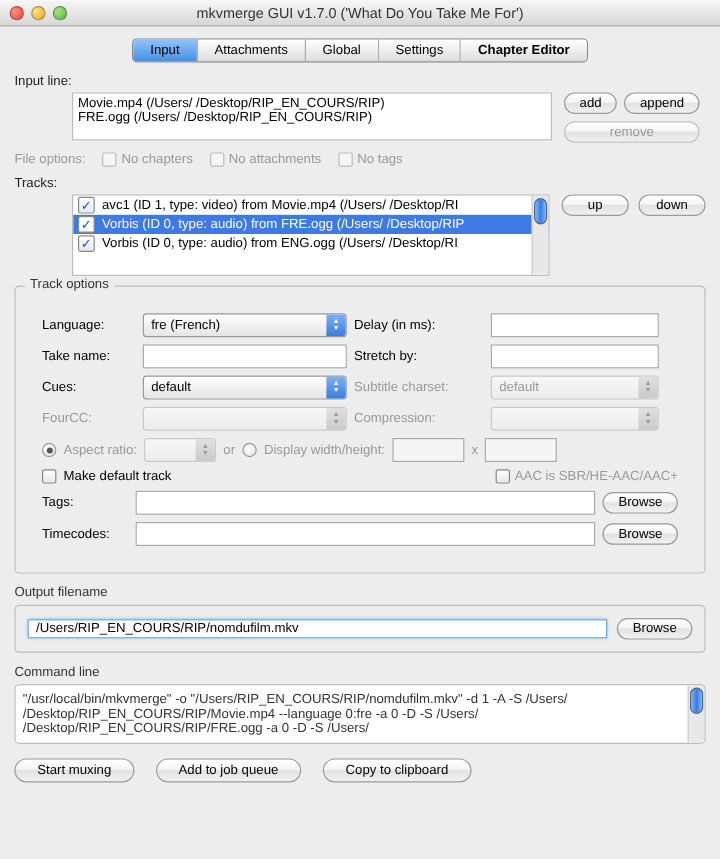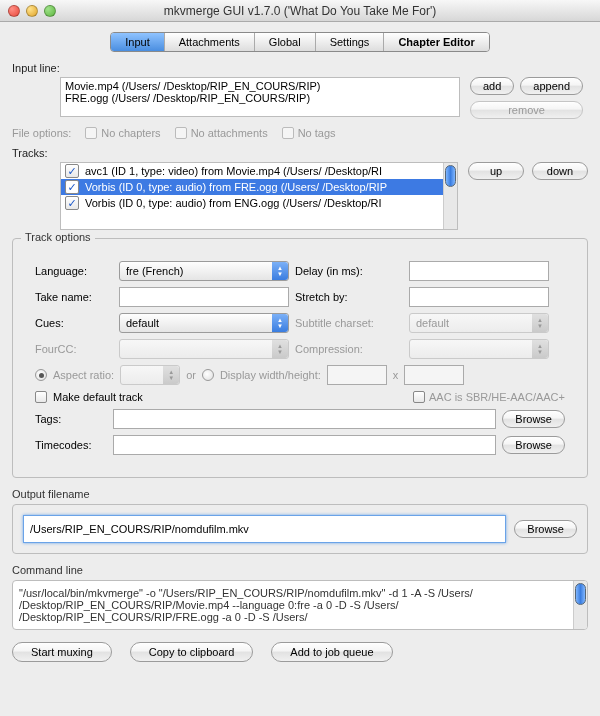--- a/index.html
+++ b/index.html
@@ -46,21 +46,21 @@
 .radiorow { display: flex; align-items: center; gap: 6px; margin-top: 6px; color: #999; }
 .radio { width: 12px; height: 12px; border-radius: 50%; border: 1px solid #999; background: radial-gradient(circle at 40% 40%, #fff, #ddd); display: inline-flex; align-items: center; justify-content: center; }
 .radio.on::after { content: ""; width: 5px; height: 5px; border-radius: 50%; background: #555; }
 .checkrow { display: flex; align-items: center; gap: 6px; margin-top: 6px; }
 .checkrow .box { width: 12px; height: 12px; border: 1px solid #888; border-radius: 2px; background: linear-gradient(#fff,#e8e8e8); }
 .browserow { display: flex; align-items: center; gap: 6px; margin-top: 6px; }
 .output-sec { margin-top: 10px; }
 .outlabel { color: #333; margin-bottom: 4px; display: block; }
 .outbox { border: 1px solid #bdbdbd; border-radius: 4px; padding: 10px; }
 .outinput { display: flex; gap: 8px; align-items: center; }
-.outinput input { flex: 1; background: #fff; border: 1px solid #6aa3e8; height: 28px; padding: 0 6px; box-shadow: 0 0 3px #6aa3e8; }
+.outinput input { flex: 1; background: #fff; border: 1px solid #6aa3e8; height: 16px; padding: 0 6px; box-shadow: 0 0 3px #6aa3e8; }
 .cmdbox { border: 1px solid #bdbdbd; border-radius: 4px; padding: 6px; margin-top: 4px; background: #fff; position: relative; height: 50px; overflow: hidden; }
 .cmdbox .cmdtext { white-space: normal; font-size: 11px; color: #333; padding-right: 14px; }
 .bottombtns { display: flex; gap: 18px; margin-top: 12px; }
 .bottombtns .aquabtn { padding: 3px 18px; border-radius: 12px; }
 </style>
 </head>
 <body>
 
 <div class="titlebar">
   <div class="traffic">
@@ -232,17 +232,17 @@
     <div class="cmdbox">
       <div class="cmdtext">"/usr/local/bin/mkvmerge" -o "/Users/RIP_EN_COURS/RIP/nomdufilm.mkv"  -d 1 -A -S /Users/            /Desktop/RIP_EN_COURS/RIP/Movie.mp4 --language 0:fre -a 0 -D -S /Users/            /Desktop/RIP_EN_COURS/RIP/FRE.ogg -a 0 -D -S /Users/</div>
       <div class="aquascroll">
           <div class="thumb"></div>
         </div>
     </div>
   </div>
 
   <div class="bottombtns">
     <button class="aquabtn">Start muxing</button>
+    <button class="aquabtn">Add to job queue</button>
     <button class="aquabtn">Copy to clipboard</button>
-    <button class="aquabtn">Add to job queue</button>
   </div>
 
 </div>
 
 </body></html>

